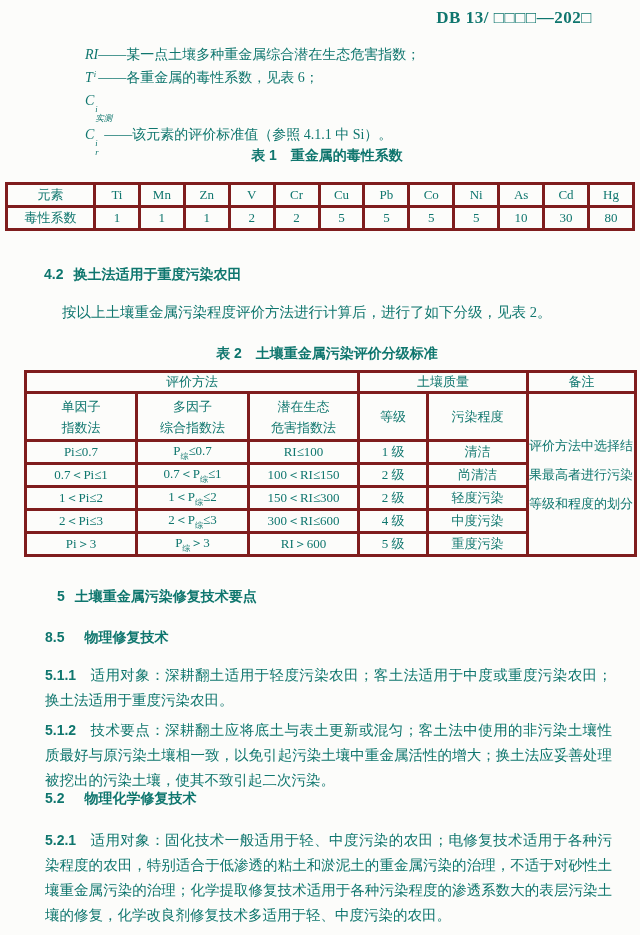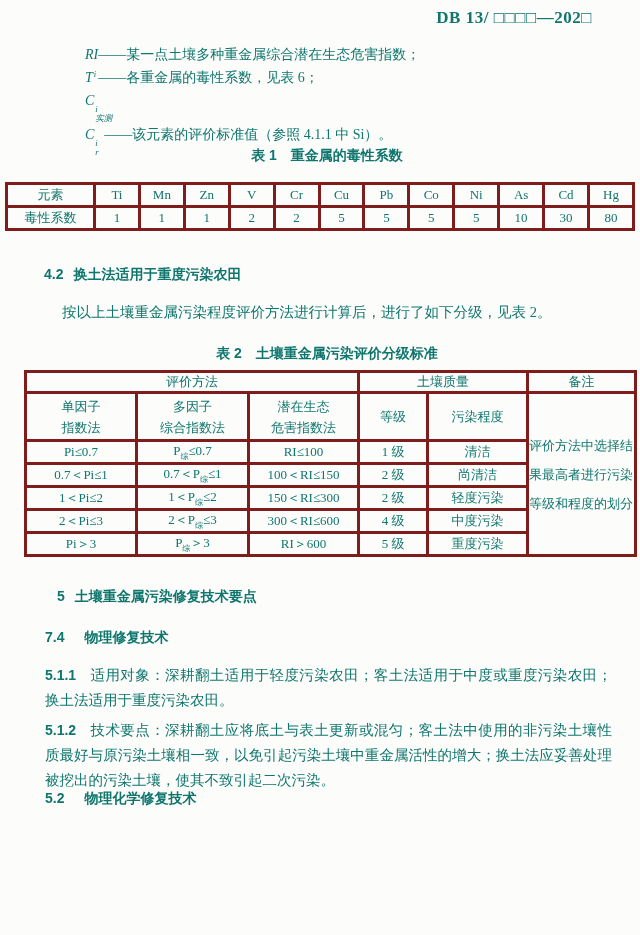--- a/index.html
+++ b/index.html
@@ -230,29 +230,32 @@
       <td>重度污染</td>
     </tr>
   </tbody>
     </table>
 
   <div class="abs heading" style="top:587px; left:45px;margin-left:12px;">
     <span class="num gap10">5</span><span>土壤重金属污染修复技术要点</span>
   </div>
 
   <div class="abs heading" style="top:628px; left:45px;">
-    <span class="num gap20">7.4</span><span>物理修复技术</span>
+    <span class="num gap20">8.5</span><span>物理修复技术</span>
   </div>
 
   <div class="abs body-p" style="top:663px;">
     <span class="clause">5.1.1</span><span>适用对象：深耕翻土适用于轻度污染农田；客土法适用于中度或重度污染农田；换土法适用于重度污染农田。</span>
   </div>
 
   <div class="abs body-p" style="top:718px;">
     <span class="clause">5.1.2</span><span>技术要点：深耕翻土应将底土与表土更新或混匀；客土法中使用的非污染土壤性质最好与原污染土壤相一致，以免引起污染土壤中重金属活性的增大；换土法应妥善处理被挖出的污染土壤，使其不致引起二次污染。</span>
   </div>
 
   <div class="abs heading" style="top:789px; left:45px;">
     <span class="num gap20">5.2</span><span>物理化学修复技术</span>
   </div>
 
+  <div class="abs body-p" style="top:828px;">
+    <span class="clause">5.2.1</span><span>适用对象：固化技术一般适用于轻、中度污染的农田；电修复技术适用于各种污染程度的农田，特别适合于低渗透的粘土和淤泥土的重金属污染的治理，不适于对砂性土壤重金属污染的治理；化学提取修复技术适用于各种污染程度的渗透系数大的表层污染土壤的修复，化学改良剂修复技术多适用于轻、中度污染的农田。</span>
+  </div>
 
 </div>
 
 </body></html>

